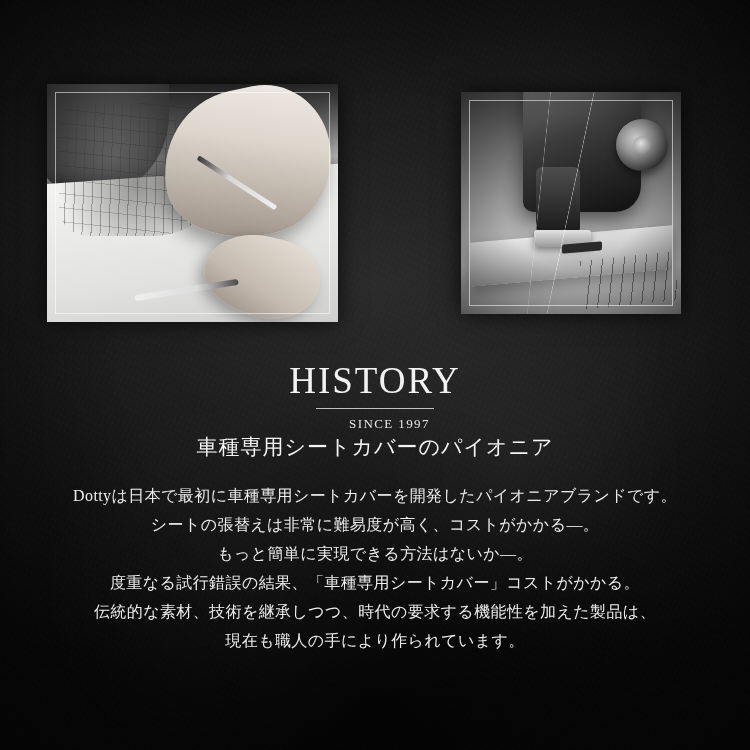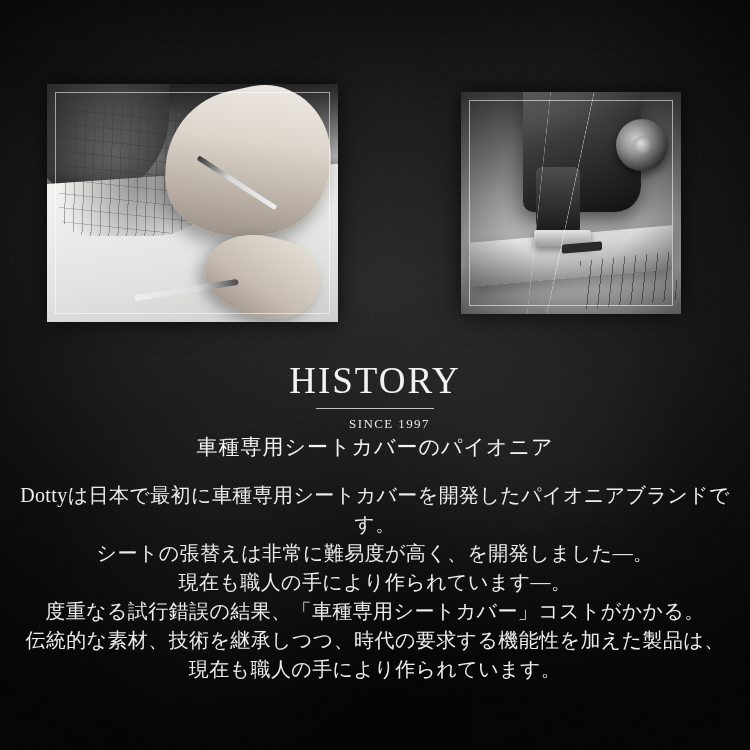--- a/index.html
+++ b/index.html
@@ -299,21 +299,21 @@
     letter-spacing: 1px;
     color: #f4f4f4;
   }
   .body {
     position: absolute;
     left: 0;
     right: 0;
     top: 481px;
     text-align: center;
     color: #ededed;
-    font-size: 20px;
+    font-size: 16px;
     line-height: 29px;
     letter-spacing: 0.4px;
   }
   .body p {
     margin: 0;
   }
 </style>
 </head>
 <body>
 
@@ -352,21 +352,21 @@
     <div class="title-wrap">
       <div class="title">HISTORY</div>
       <div class="title-rule"></div>
       <div class="since">SINCE 1997</div>
     </div>
 
     <div class="subtitle">車種専用シートカバーのパイオニア</div>
 
     <div class="body">
       <p>Dottyは日本で最初に車種専用シートカバーを開発したパイオニアブランドです。</p>
-      <p>シートの張替えは非常に難易度が高く、を開発しました―。</p>
-      <p>現在も職人の手により作られています―。</p>
+      <p>シートの張替えは非常に難易度が高く、コストがかかる―。</p>
+      <p>もっと簡単に実現できる方法はないか―。</p>
       <p>度重なる試行錯誤の結果、「車種専用シートカバー」コストがかかる。</p>
       <p>伝統的な素材、技術を継承しつつ、時代の要求する機能性を加えた製品は、</p>
       <p>現在も職人の手により作られています。</p>
     </div>
 
   </div>
 </div>
 
 </body></html>

